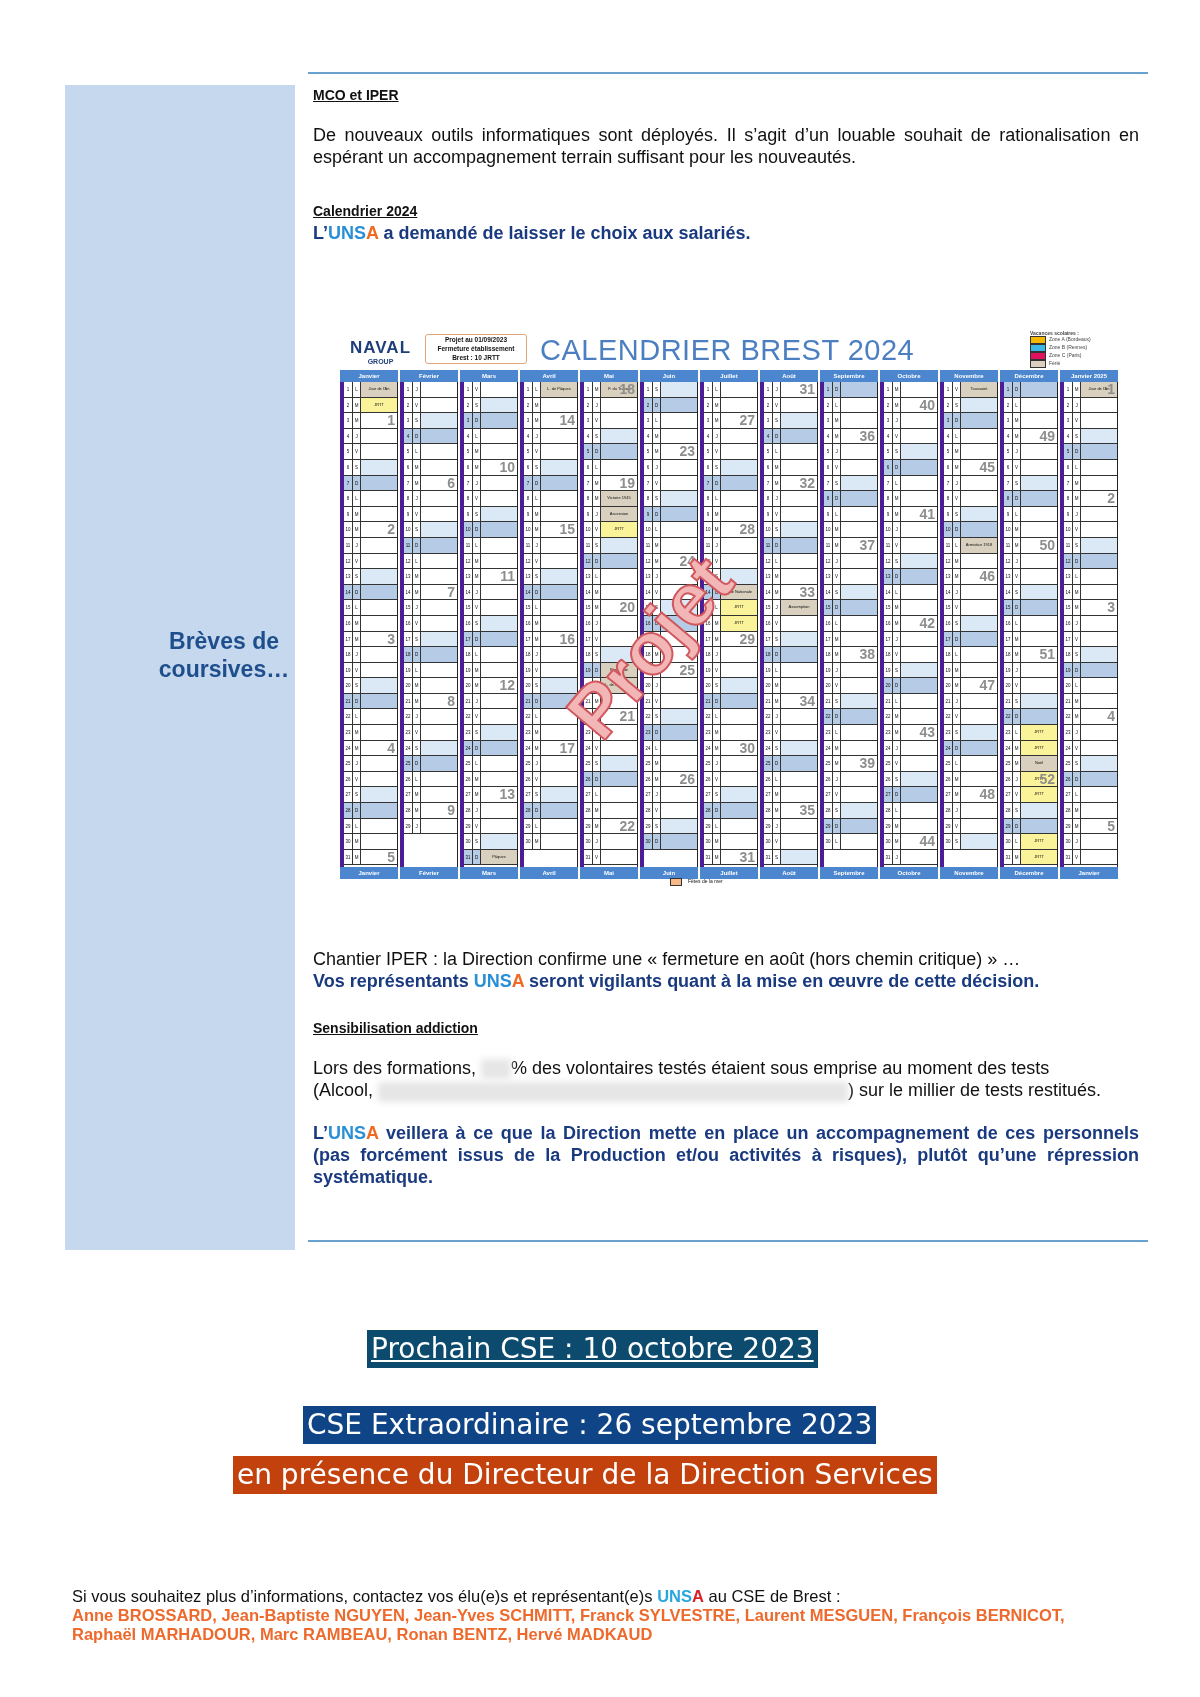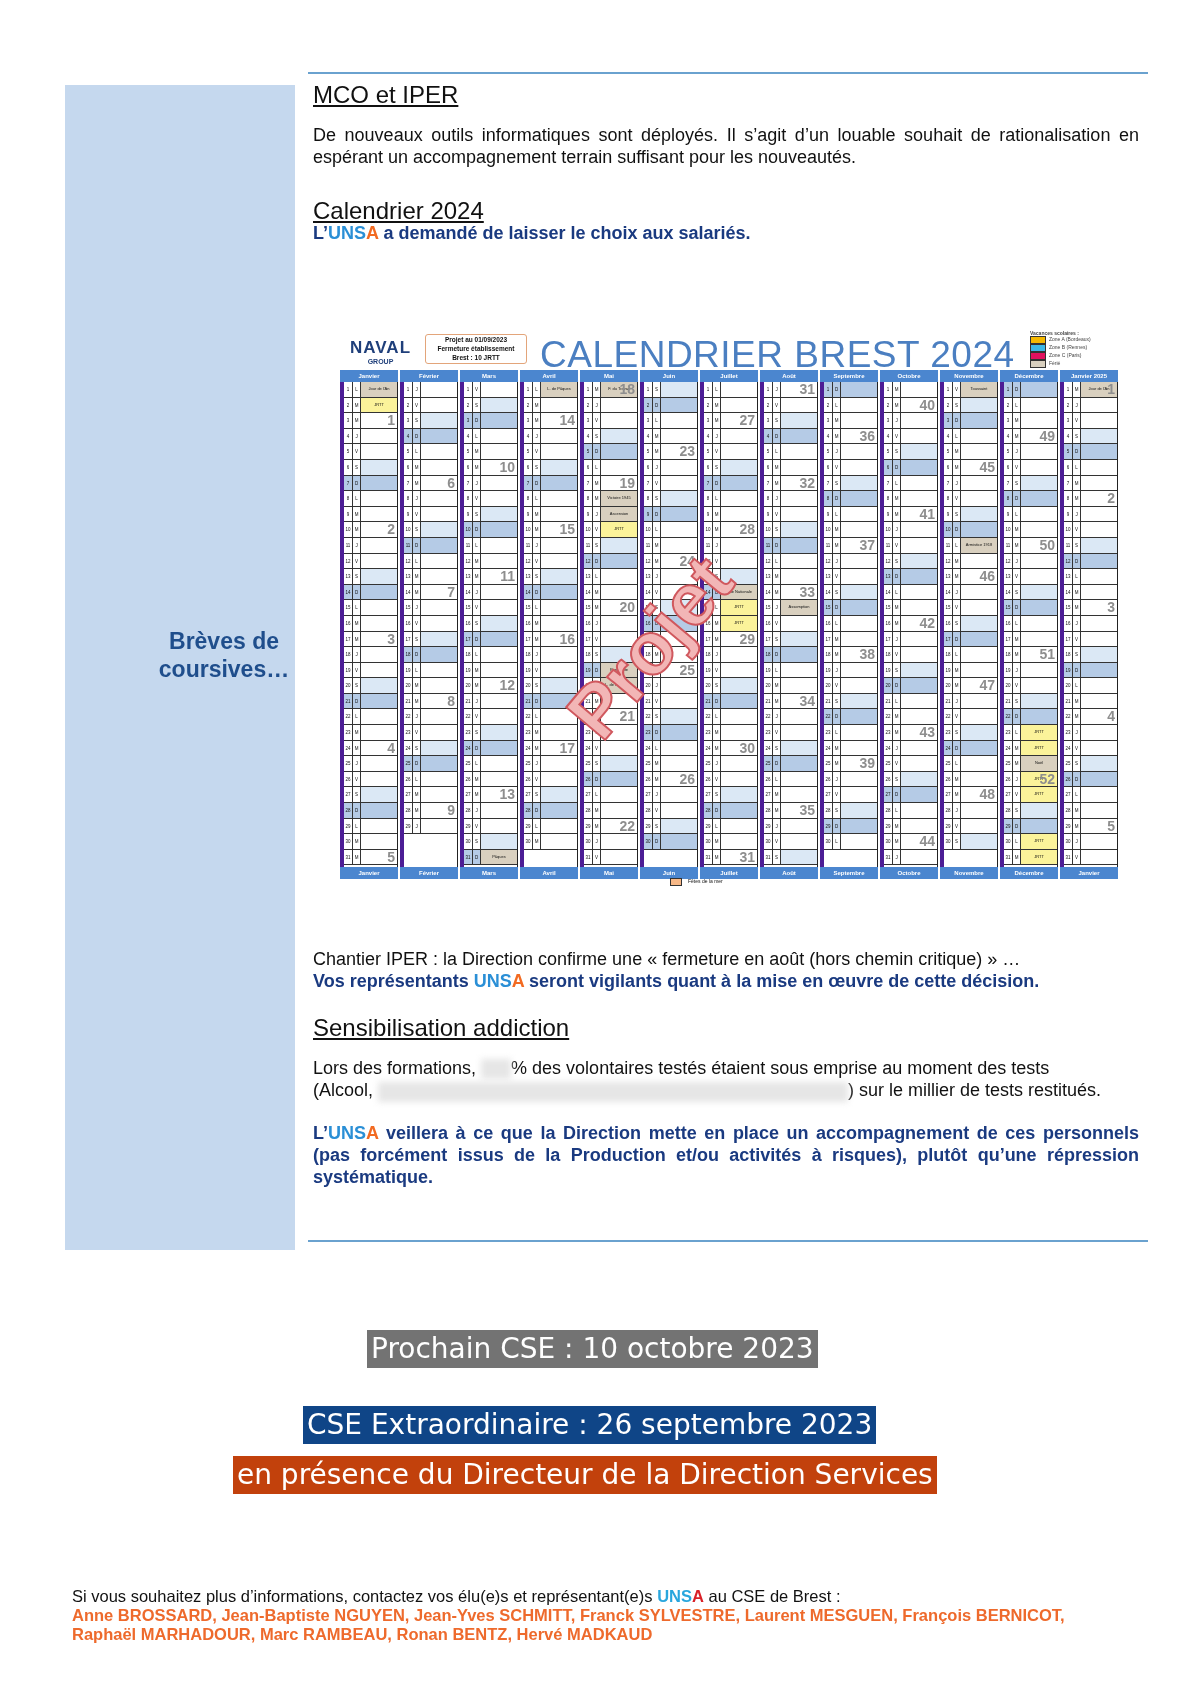--- a/index.html
+++ b/index.html
@@ -1,32 +1,32 @@
 <!DOCTYPE html>
 <html><head>
 <meta charset="utf-8">
 <style>
   html,body{margin:0;padding:0;background:#fff;}
   body{width:1200px;height:1697px;position:relative;overflow:hidden;font-family:"Liberation Sans",sans-serif;color:#111;}
   .sidebar{position:absolute;left:65px;top:85px;width:230px;height:1165px;background:#c5d8ee;}
   .sidebar-title{position:absolute;left:0;width:230px;top:542px;text-align:center;font-weight:bold;font-size:23px;line-height:28px;color:#1f4e8c;font-family:"Liberation Sans",sans-serif;padding-left:44px;}
   .rule{position:absolute;left:308px;width:840px;height:2px;background:#6aa2cf;}
   .content{position:absolute;left:313px;width:826px;font-size:18px;line-height:22px;}
-  .heading{font-weight:normal;text-decoration:underline;font-size:24px;}
+  .heading{font-weight:bold;text-decoration:underline;font-size:14px;}
   .just{text-align:justify;}
   .blue-bold{color:#1a3a80;font-weight:bold;}
   .unsa-u{color:#2a8fd6;}
   .unsa-a{color:#f26a21;}
   .blur{display:inline-block;height:20px;background:#e6e6e6;filter:blur(3px);vertical-align:middle;}
   
   .cal{position:absolute;left:340px;top:330px;width:780px;height:565px;}
   .cal-logo{position:absolute;left:10px;top:8px;font-weight:bold;color:#1f3f7a;font-size:17px;letter-spacing:1px;}
   .cal-logo small{display:block;font-size:7px;text-align:center;letter-spacing:0;}
   .cal-proj{position:absolute;left:85px;top:4px;width:100px;height:28px;border:1px solid #e3a57a;border-radius:3px;font-size:6.5px;line-height:9px;text-align:center;font-weight:bold;}
-  .cal-title{position:absolute;left:200px;top:4px;font-size:37px;color:#4b7fc1;letter-spacing:0.5px;}
+  .cal-title{position:absolute;left:200px;top:4px;font-size:29px;color:#4b7fc1;letter-spacing:0.5px;}
   .cal-legend{position:absolute;left:690px;top:0;width:90px;font-size:5px;line-height:6px;color:#444;}
   .cal-legend .sw{display:inline-block;width:14px;height:6px;vertical-align:middle;margin-right:3px;border:1px solid #333;}
   .grid{position:absolute;left:0;top:40px;display:flex;gap:2px;}
   .month{width:58px;display:flex;flex-direction:column;}
   .mhead,.mfoot{background:#4b86cf;color:#fff;font-size:6px;font-weight:bold;height:12px;line-height:12px;text-align:center;}
   .days{height:485px;position:relative;border-left:4px solid #4c1d95;border-right:1px solid #222;}
   .day{height:15.6px;border-bottom:1px solid #333;display:flex;font-size:4.5px;box-sizing:border-box;position:relative;}
   .day .n{width:8px;border-right:1px solid #333;text-align:center;line-height:15px;}
   .day .l{width:7px;border-right:1px solid #333;text-align:center;line-height:15px;}
   .day .c{flex:1;position:relative;}
@@ -35,21 +35,21 @@
   .day.su .n,.day.su .l{background:#b5cbe6;}
   .day.fer .c{background:#d9d0bf;}
   .day.rtt .c{background:#fbf39a;}
   .wk{position:absolute;right:2px;top:0;font-size:14px;font-weight:bold;color:#8e8e8e;line-height:15px;}
   .lbl{position:absolute;left:2px;right:2px;top:4px;font-size:4px;text-align:center;}
   .cal-foot-legend{position:absolute;left:330px;top:548px;font-size:5px;}
   .cal-foot-legend .sw{display:inline-block;width:10px;height:6px;background:#f7b887;border:1px solid #333;margin-right:6px;vertical-align:middle;}
   .stamp{position:absolute;left:210px;top:370px;font-size:74px;font-weight:bold;color:#f2b6b6;-webkit-text-stroke:2px #d0585e;transform:rotate(-50deg);transform-origin:left top;font-family:"Liberation Sans",sans-serif;}
   
   .banner{position:absolute;color:#fff;font-family:"DejaVu Sans",sans-serif;font-size:28px;line-height:38px;padding:0 4px;white-space:nowrap;}
-  .b1{background:#737373;left:367px;top:1330px;}
+  .b1{background:#0c4a6e;left:367px;top:1330px;text-decoration:underline;}
   .b2{background:#0f4587;left:303px;top:1406px;}
   .b3{background:#c2410c;left:233px;top:1456px;}
   .footer{position:absolute;left:72px;top:1587px;width:1010px;font-size:16.5px;line-height:19px;}
   .names{color:#ee6a2c;font-weight:bold;}
   .unsa-u2{color:#29a6dd;font-weight:bold;}
   .unsa-a2{color:#d92027;font-weight:bold;}
 </style>
 </head>
 <body>
 

